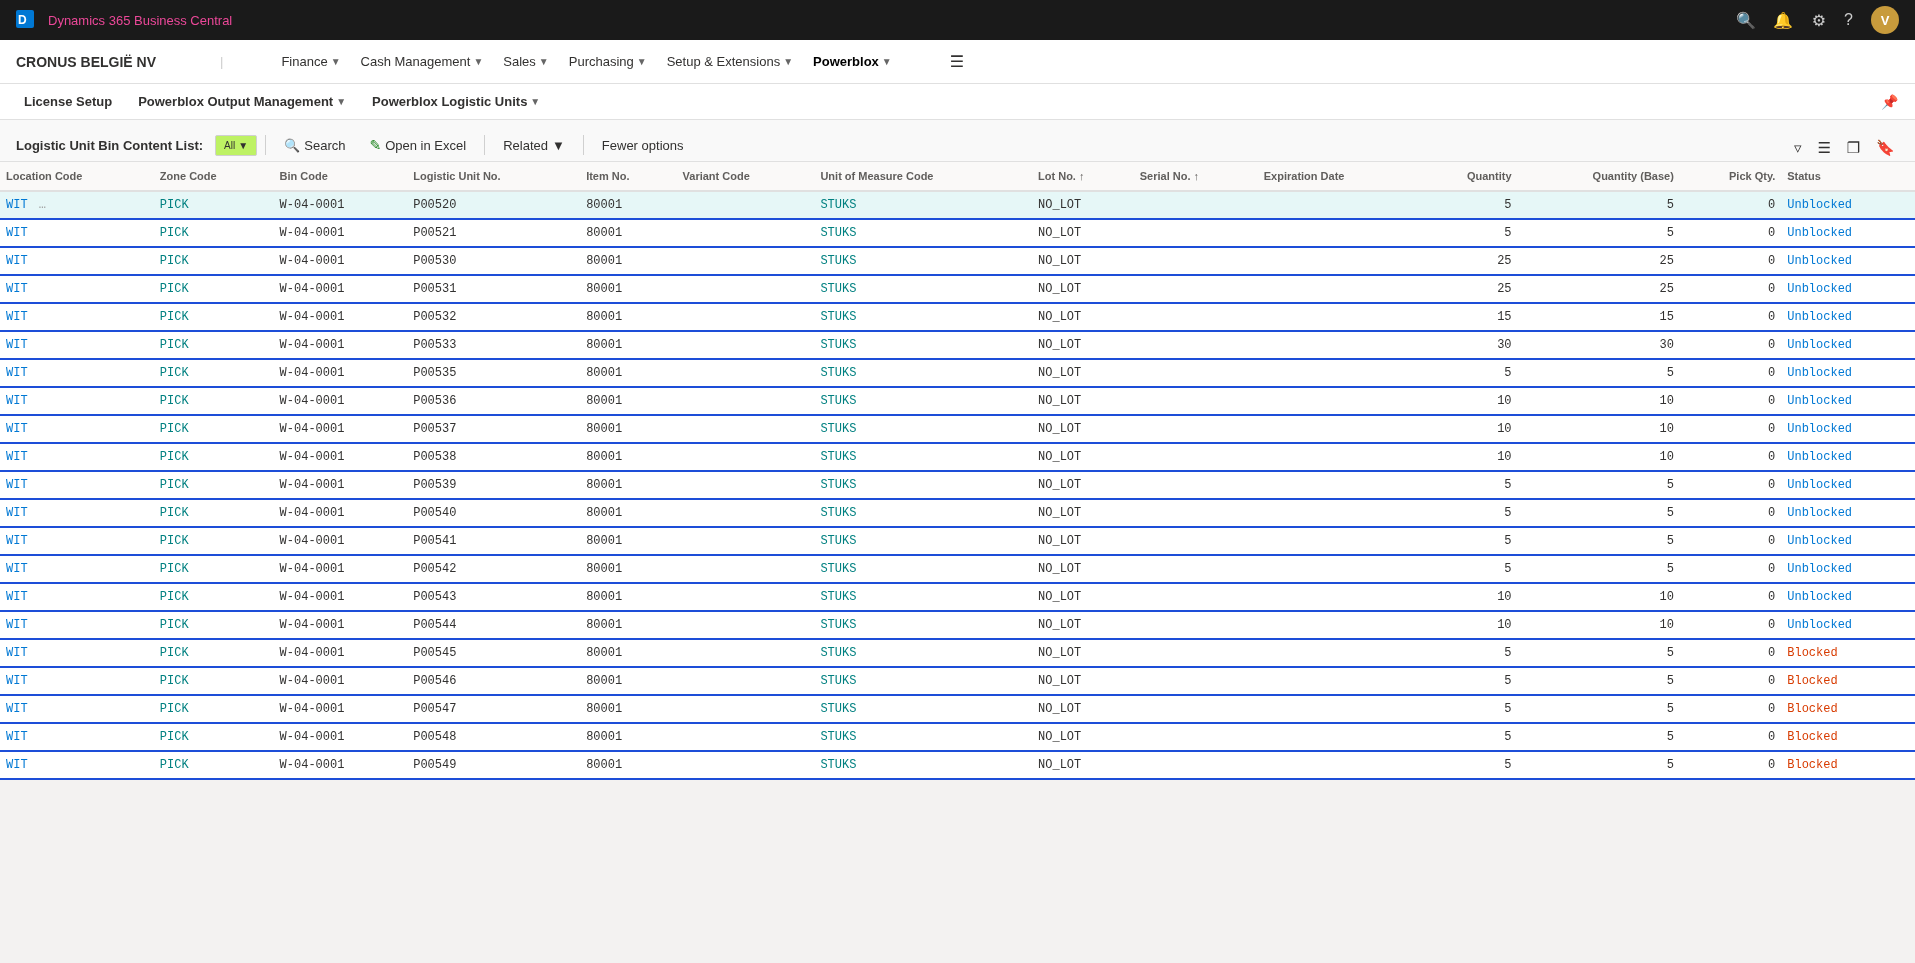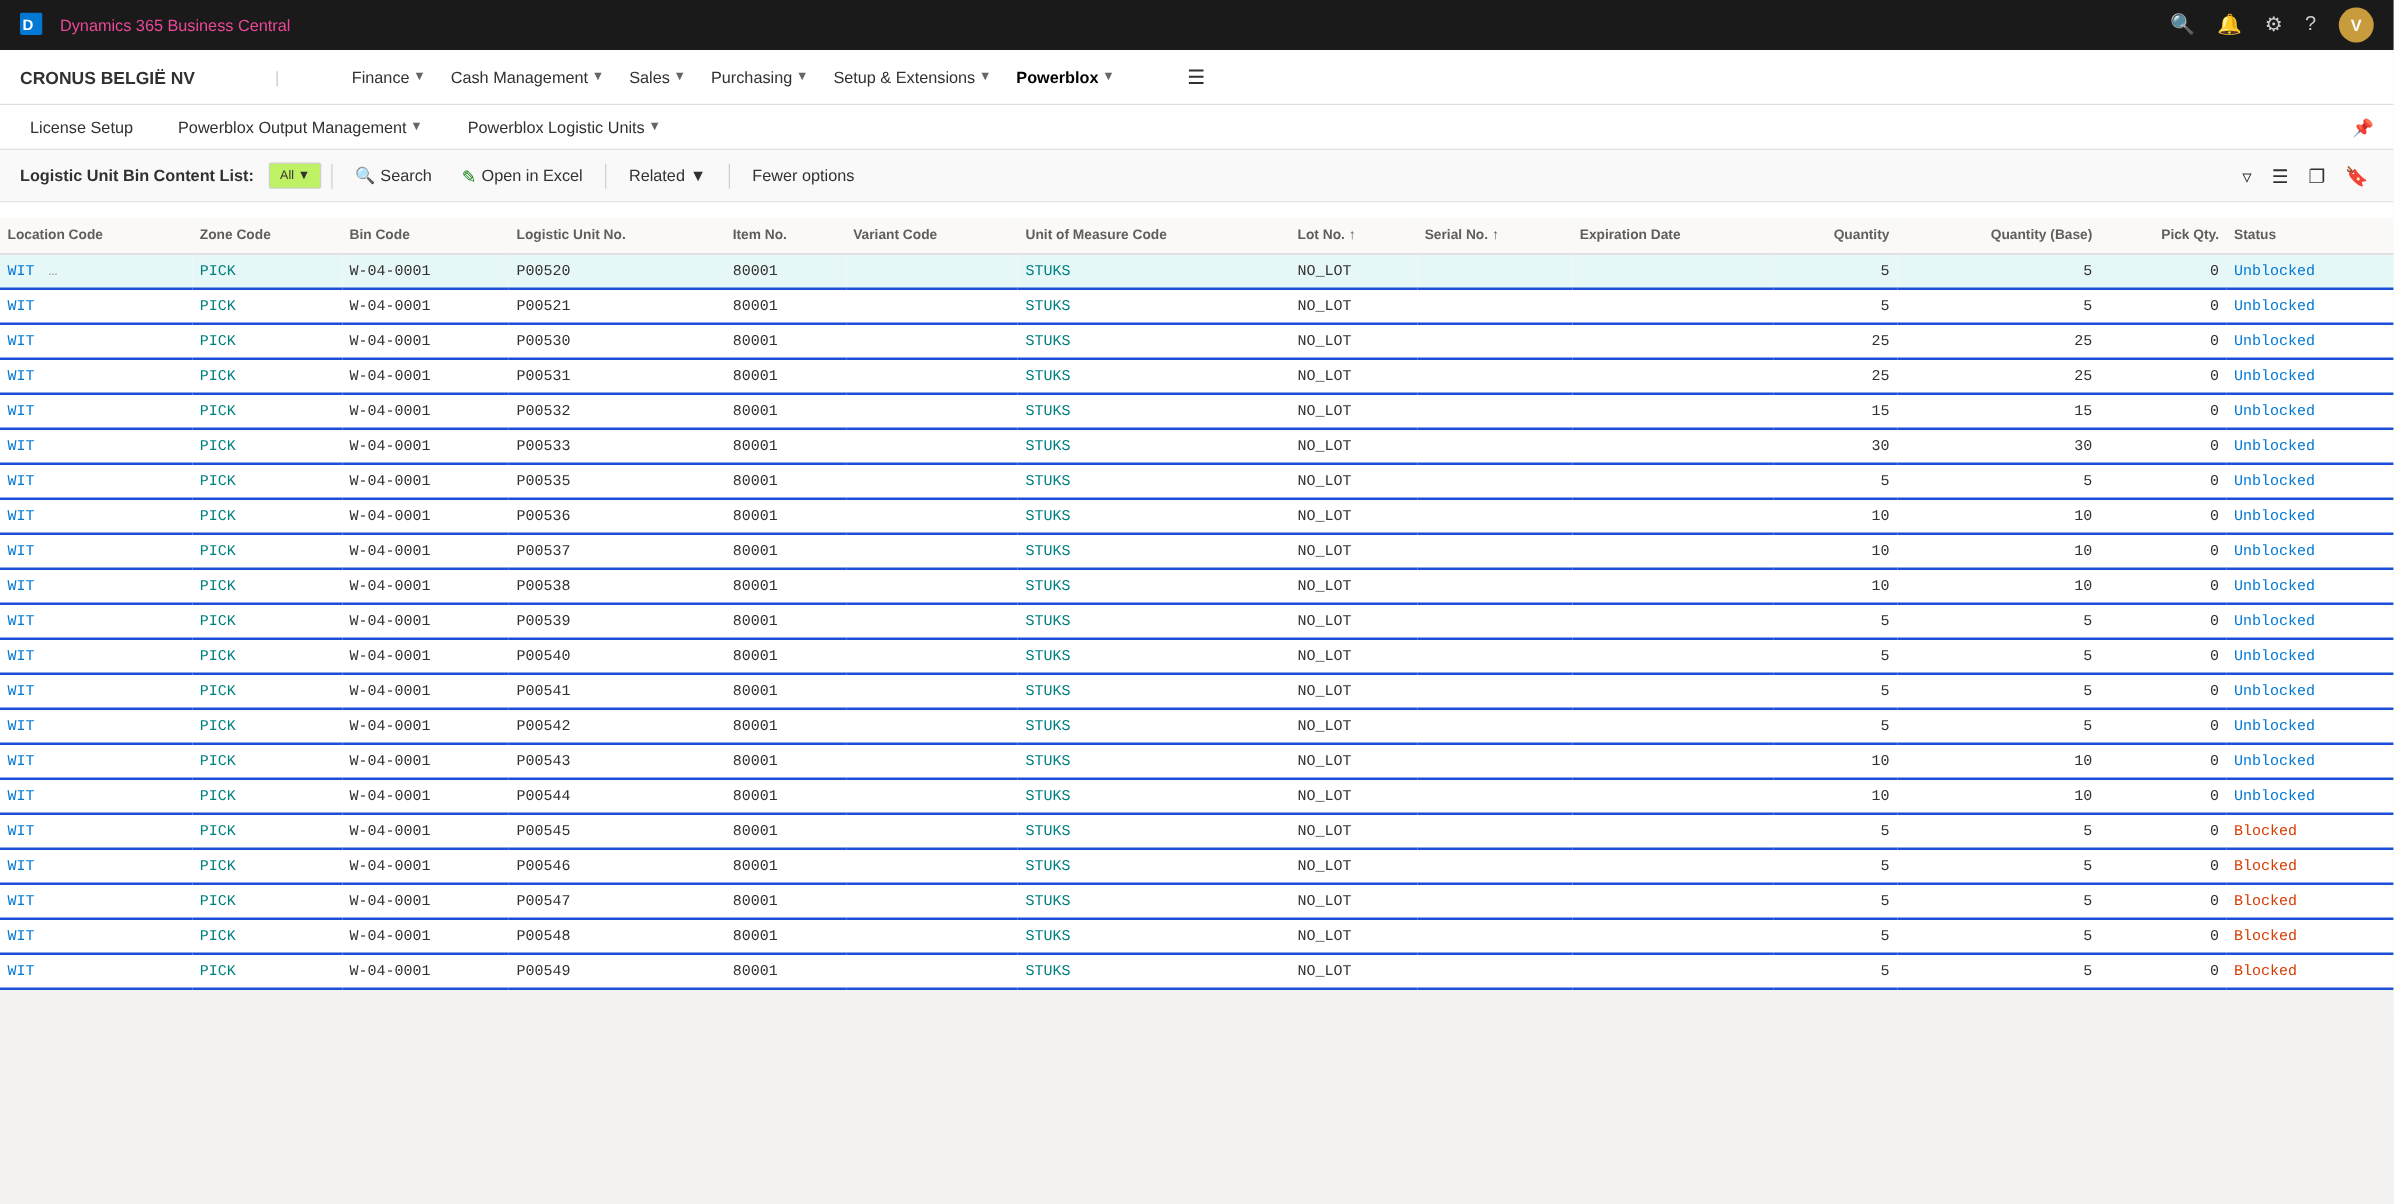--- a/index.html
+++ b/index.html
@@ -50,34 +50,34 @@
     
     .subnav {
       background: #fff;
       border-bottom: 1px solid #e0e0e0;
       height: 36px;
       display: flex;
       align-items: center;
       padding: 0 16px;
       justify-content: space-between;
     }
-    .subnav-left { display: flex; align-items: center; gap: 20px; }
+    .subnav-left { display: flex; align-items: center; gap: 10px; font-weight: bold; }
     .subnav-item {
       color: #323130; font-size: 13px; padding: 0 8px; height: 36px;
       display: flex; align-items: center; cursor: pointer; gap: 3px;
     }
     .subnav-pin { color: #999; font-size: 14px; cursor: pointer; }
 
     
     .toolbar {
       background: #f9f9f9;
       border-bottom: 1px solid #e0e0e0;
       height: 42px;
       display: flex;
-      align-items: center;
+      align-items: flex-end;
       padding: 0 16px;
       gap: 0;
       justify-content: space-between;
     }
     .toolbar-left { display: flex; align-items: center; gap: 4px; }
     .toolbar-title { font-size: 13px; font-weight: 600; color: #323130; margin-right: 8px; }
     .toolbar-filter-btn {
       display: flex; align-items: center; gap: 3px;
       border: 1px solid #d0d0d0; background: #bef264; padding: 4px 8px;
       border-radius: 2px; cursor: pointer; font-size: 10px; color: #323130;
@@ -89,21 +89,21 @@
     }
     .toolbar-separator { width: 1px; height: 20px; background: #d0d0d0; margin: 0 4px; }
     .toolbar-right { display: flex; align-items: center; gap: 8px; }
     .toolbar-icon-btn { color: #323130; font-size: 15px; cursor: pointer; padding: 4px; }
 
     
     .content { background: #fff; }
 
     
     .table-container { overflow-x: auto; overflow-y: auto; max-height: calc(100vh - 165px); }
-    table { width: 100%; border-collapse: collapse; font-size: 12px; margin-top: 12px; }
+    table { width: 100%; border-collapse: collapse; font-size: 12px; }
     thead tr { border-bottom: 2px solid #e0e0e0; background: #faf9f8; }
     thead th {
       padding: 8px 6px; text-align: left; font-size: 11px; font-weight: 600;
       color: #605e5c; white-space: nowrap; position: sticky; top: 0;
       background: #faf9f8; border-bottom: 1px solid #e0e0e0;
     }
     thead th.right { text-align: right; }
     tbody tr { border-bottom: 2px solid #1d4ed8; font-family: Liberation Mono, monospace; }
     tbody tr.selected { background: #e6f7f7; }
     tbody td { padding: 6px 6px; color: #323130; white-space: nowrap; }

